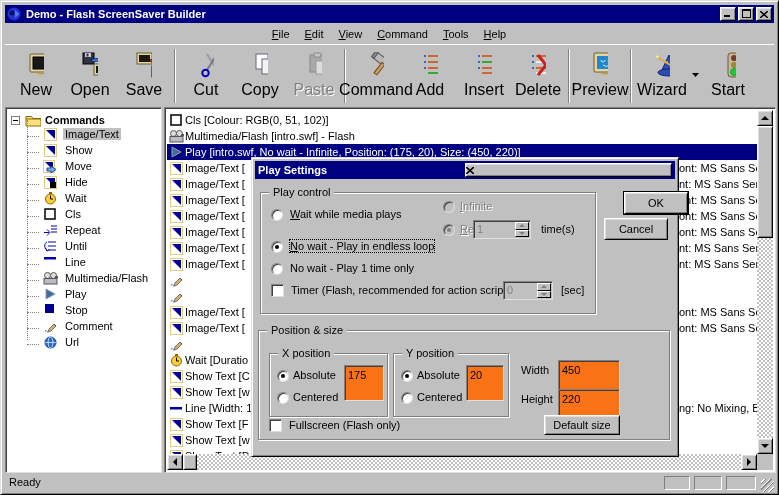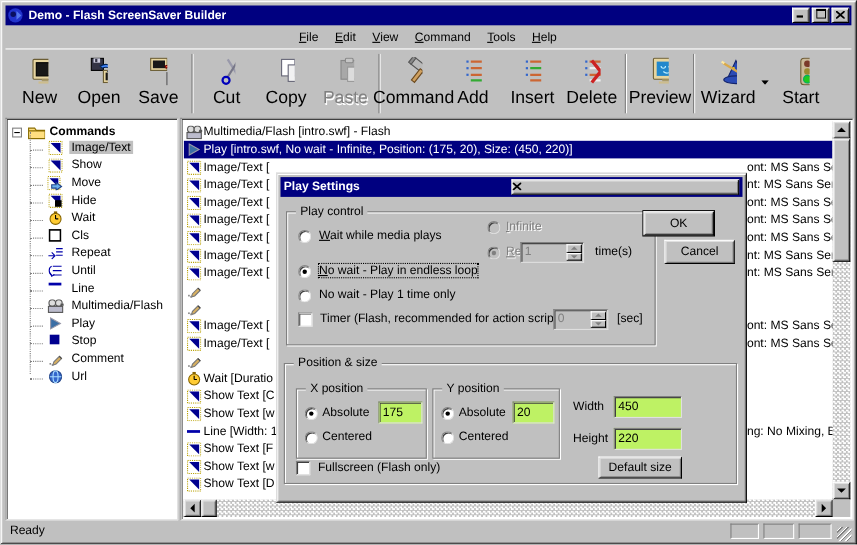--- a/index.html
+++ b/index.html
@@ -83,22 +83,22 @@
   .radio{position:absolute;width:12px;height:12px;border-radius:50%;background:#fff;
     border:1px solid;border-color:#808080 #dfdfdf #dfdfdf #808080;box-shadow:inset 1px 1px 0 #404040;}
   .radio.on::after{content:"";position:absolute;left:3px;top:3px;width:4px;height:4px;border-radius:50%;background:#000;}
   .radio.disabled{background:#c0c0c0;}
   .radio.disabled.on::after{background:#808080;}
   .checkbox{position:absolute;width:13px;height:13px;background:#fff;
     border:1px solid;border-color:#808080 #dfdfdf #dfdfdf #808080;box-shadow:inset 1px 1px 0 #404040;}
   .dlbl{position:absolute;white-space:nowrap;}
   .dlbl.dis{color:#808080;text-shadow:1px 1px 0 #fff;}
   .focusrect{outline:1px dotted #000;outline-offset:0px;}
-  .field{position:absolute;background:#bef264;border:1px solid;border-color:#808080 #dfdfdf #dfdfdf #808080;
-    box-shadow:inset 1px 1px 0 #404040;padding:1px 3px;height:20px;line-height:16px;}
+  .field{position:absolute;background:#f97316;border:1px solid;border-color:#808080 #dfdfdf #dfdfdf #808080;
+    box-shadow:inset 1px 1px 0 #404040;padding:1px 3px;height:36px;line-height:16px;}
   .spinner{position:absolute;height:19px;background:#c0c0c0;color:#808080;border:1px solid;
     border-color:#808080 #dfdfdf #dfdfdf #808080;box-shadow:inset 1px 1px 0 #404040;padding:1px 3px;line-height:15px;}
   .spinbtns{position:absolute;right:1px;top:1px;bottom:1px;width:14px;display:flex;flex-direction:column;}
   .spinbtns div{flex:1;background:#c0c0c0;border:1px solid;border-color:#fff #000 #000 #fff;
     display:flex;align-items:center;justify-content:center;}
   .sarr{width:0;height:0;border:3px solid transparent;}
   .sarr.up{border-bottom:3px solid #808080;margin-top:-3px;}
   .sarr.dn{border-top:3px solid #808080;margin-bottom:-3px;}
   .btn{position:absolute;background:#c0c0c0;border:1px solid;border-color:#fff #000 #000 #fff;
     box-shadow:inset 1px 1px 0 #dfdfdf, inset -1px -1px 0 #808080;display:flex;align-items:center;justify-content:center;font-size:11px;}
@@ -497,20 +497,28 @@
           </span>
           <span class="lbl">Url</span>
         </div>
       </div>
   </div>
 
   <div class="list-panel sunken">
     <div class="list-content" id="listc">
         <div class="lrow">
           <span class="ico">
+            <svg width="12" height="12">
+              <rect x="1" y="1" width="10" height="10" fill="#fff" stroke="#000" stroke-width="1.5"></rect>
+            </svg>
+          </span>
+          <span>Cls [Colour: RGB(0, 51, 102)]</span>
+        </div>
+        <div class="lrow">
+          <span class="ico">
             <svg width="15" height="13">
               <circle cx="4.5" cy="3.5" r="3" fill="#ddd" stroke="#555"></circle>
               <circle cx="10.5" cy="3.5" r="3" fill="#ddd" stroke="#555"></circle>
               <rect x="1" y="6.5" width="13" height="5.5" fill="#bbc" stroke="#555"></rect>
               <rect x="12" y="4" width="3" height="2" fill="#555"></rect>
             </svg>
           </span>
           <span>Multimedia/Flash [intro.swf] - Flash</span>
         </div>
         <div class="lrow selected">
@@ -787,21 +795,21 @@
               <span class="sarr up"></span>
             </div>
             <div>
               <span class="sarr dn"></span>
             </div>
           </span>
       </span>
       <span class="dlbl" style="left:300px;top:91px;">[sec]</span>
     </div>
 
-    <div class="btn default" style="left:333px;top:34px;width:64px;height:22px;">
+    <div class="btn default" style="left:372px;top:34px;width:64px;height:22px;">
         <span>OK</span>
       </div>
     <div class="btn" style="left:352px;top:60px;width:64px;height:22px;">
         <span>Cancel</span>
       </div>
 
     <div class="group" style="left:6px;top:172px;width:412px;height:110px;">
       <span class="legend">Position &amp; size</span>
 
       <div class="group" style="left:10px;top:22px;width:119px;height:64px;">

